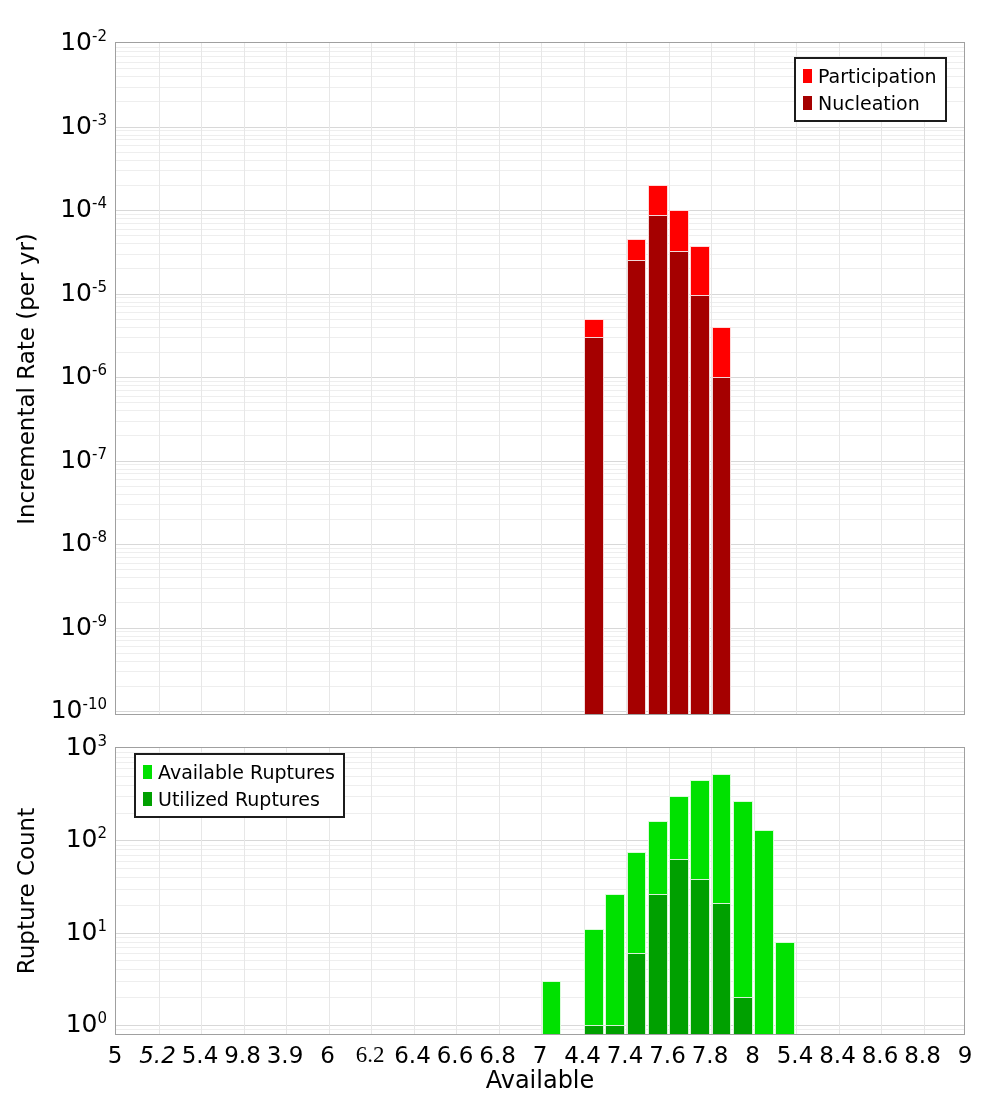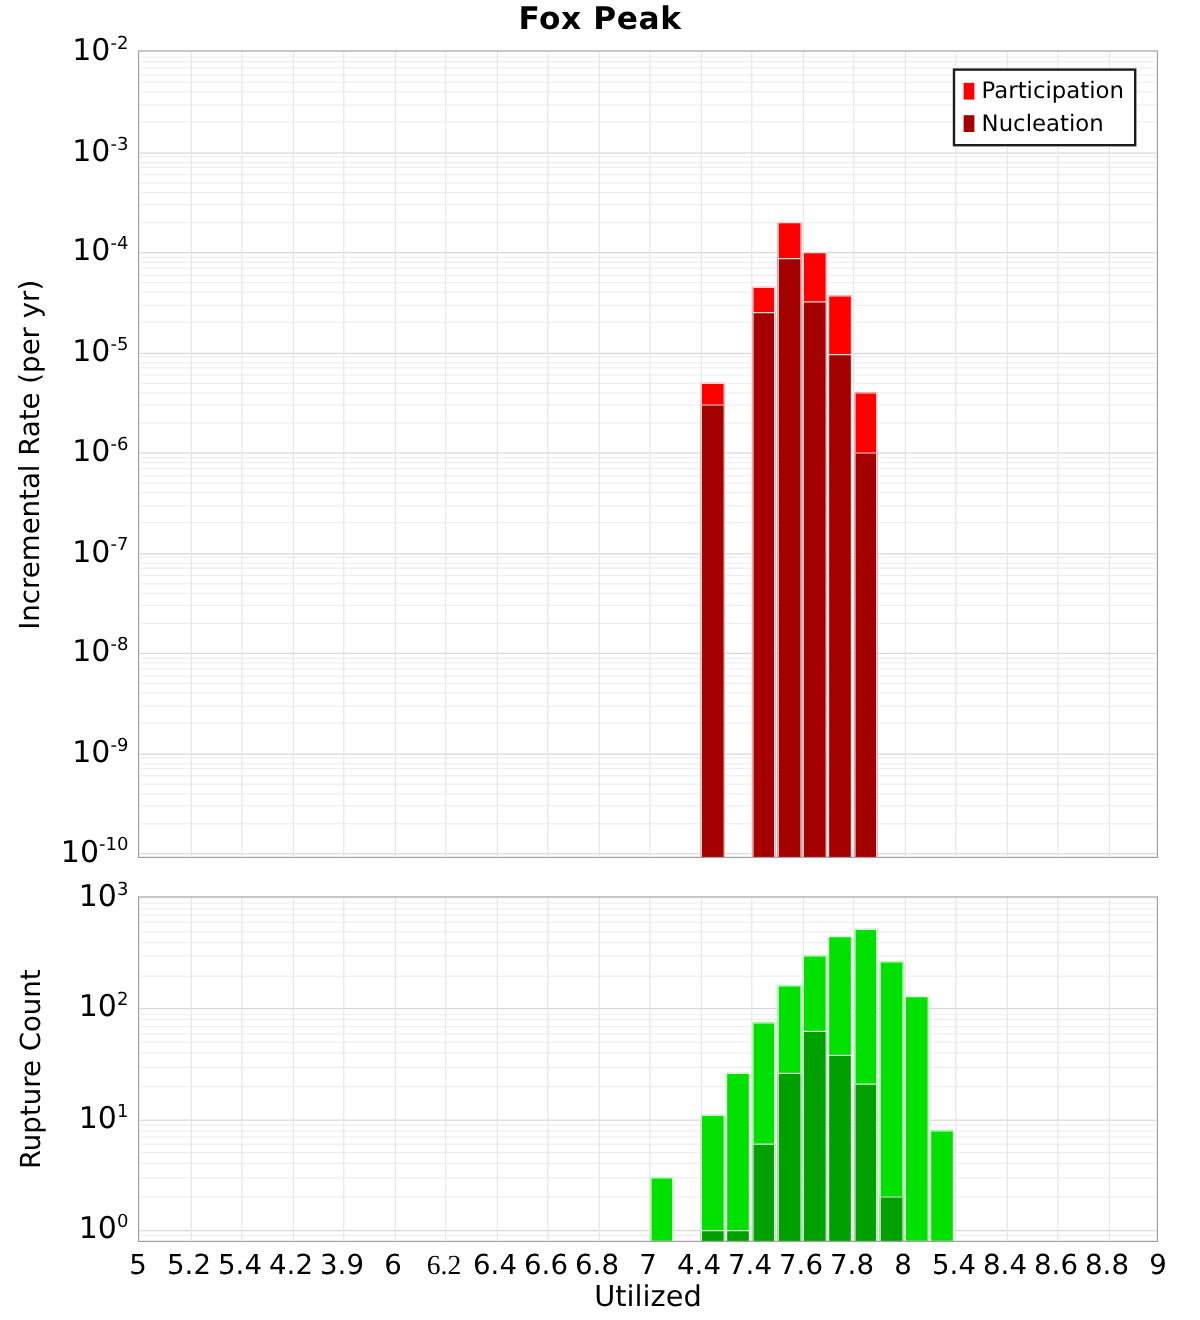--- a/index.html
+++ b/index.html
@@ -43,21 +43,20 @@
     display:flex; flex-direction:column; justify-content:center; gap:1px; z-index:5;
   }
   .legend-item { display:flex; align-items:center; gap:6px; font-size:19px; line-height:26px; white-space:nowrap; }
   .legend-marker { width:9px; height:14px; display:inline-block; flex:0 0 auto; }
 </style>
 </head>
 <body>
 
 <div class="figure" id="figure">
 
-  <div class="chart-title">Fox Peak</div>
 
   <div class="axis-title-y" style="top:42px; height:673px;">
     <span>Incremental Rate (per yr)</span>
   </div>
   <div class="axis-title-y" style="top:747px; height:288px;">
     <span>Rupture Count</span>
   </div>
 
   <div class="plot" id="plot-top" style="left:115px; top:42px; width:850px; height:673px;">
       <div class="gridline-h" style="top: 58.364px;"></div>
@@ -240,40 +239,50 @@
     <div class="legend-item">
       <span class="legend-marker" style="background: rgb(255, 0, 0);"></span>
       <span>Participation</span>
     </div>
     <div class="legend-item">
       <span class="legend-marker" style="background: rgb(165, 0, 0);"></span>
       <span>Nucleation</span>
     </div>
   </div>
 
-
-  <div class="axis-title-x">Utilized</div>
+  <div class="legend" style="left:134px; top:753px;">
+    <div class="legend-item">
+      <span class="legend-marker" style="background: rgb(0, 225, 0);"></span>
+      <span>Available Ruptures</span>
+    </div>
+    <div class="legend-item">
+      <span class="legend-marker" style="background: rgb(0, 160, 0);"></span>
+      <span>Utilized Ruptures</span>
+    </div>
+  </div>
+
+  <div class="axis-title-x">Available</div>
 
 <div class="ytick" style="left: 13px; width: 94px; top: 26px;">10<sup>-2</sup></div>
     <div class="ytick" style="left: 13px; width: 94px; top: 109.5px;">10<sup>-3</sup></div>
     <div class="ytick" style="left: 13px; width: 94px; top: 193px;">10<sup>-4</sup></div>
     <div class="ytick" style="left: 13px; width: 94px; top: 276.5px;">10<sup>-5</sup></div>
     <div class="ytick" style="left: 13px; width: 94px; top: 360px;">10<sup>-6</sup></div>
     <div class="ytick" style="left: 13px; width: 94px; top: 443.5px;">10<sup>-7</sup></div>
     <div class="ytick" style="left: 13px; width: 94px; top: 527px;">10<sup>-8</sup></div>
     <div class="ytick" style="left: 13px; width: 94px; top: 610.5px;">10<sup>-9</sup></div>
     <div class="ytick" style="left: 13px; width: 94px; top: 694px;">10<sup>-10</sup></div>
     <div class="ytick" style="left: 13px; width: 94px; top: 731px;">10<sup>3</sup></div>
     <div class="ytick" style="left: 13px; width: 94px; top: 823.3px;">10<sup>2</sup></div>
     <div class="ytick" style="left: 13px; width: 94px; top: 915.6px;">10<sup>1</sup></div>
     <div class="ytick" style="left: 13px; width: 94px; top: 1007.9px;">10<sup>0</sup></div>
     <div class="xtick" style="left: 115px; top: 1042px;">5</div>
-    <div class="xtick" style="left: 157.5px; top: 1042px;">5.2</div>
+    <div class="xtick" style="left: 157.5px; top: 1042px; font-style: italic;">5.2</div>
     <div class="xtick" style="left: 200px; top: 1042px;">5.4</div>
-    <div class="xtick" style="left: 242.5px; top: 1042px;">4.2</div>
+    <div class="xtick" style="left: 242.5px; top: 1042px;">9.8</div>
     <div class="xtick" style="left: 285px; top: 1042px;">3.9</div>
     <div class="xtick" style="left: 327.5px; top: 1042px;">6</div>
     <div class="xtick" style="left: 370px; top: 1042px; font-family: Liberation Serif, serif;">6.2</div>
     <div class="xtick" style="left: 412.5px; top: 1042px;">6.4</div>
     <div class="xtick" style="left: 455px; top: 1042px;">6.6</div>
     <div class="xtick" style="left: 497.5px; top: 1042px;">6.8</div>
     <div class="xtick" style="left: 540px; top: 1042px;">7</div>
     <div class="xtick" style="left: 582.5px; top: 1042px;">4.4</div>
     <div class="xtick" style="left: 625px; top: 1042px;">7.4</div>
     <div class="xtick" style="left: 667.5px; top: 1042px;">7.6</div>

